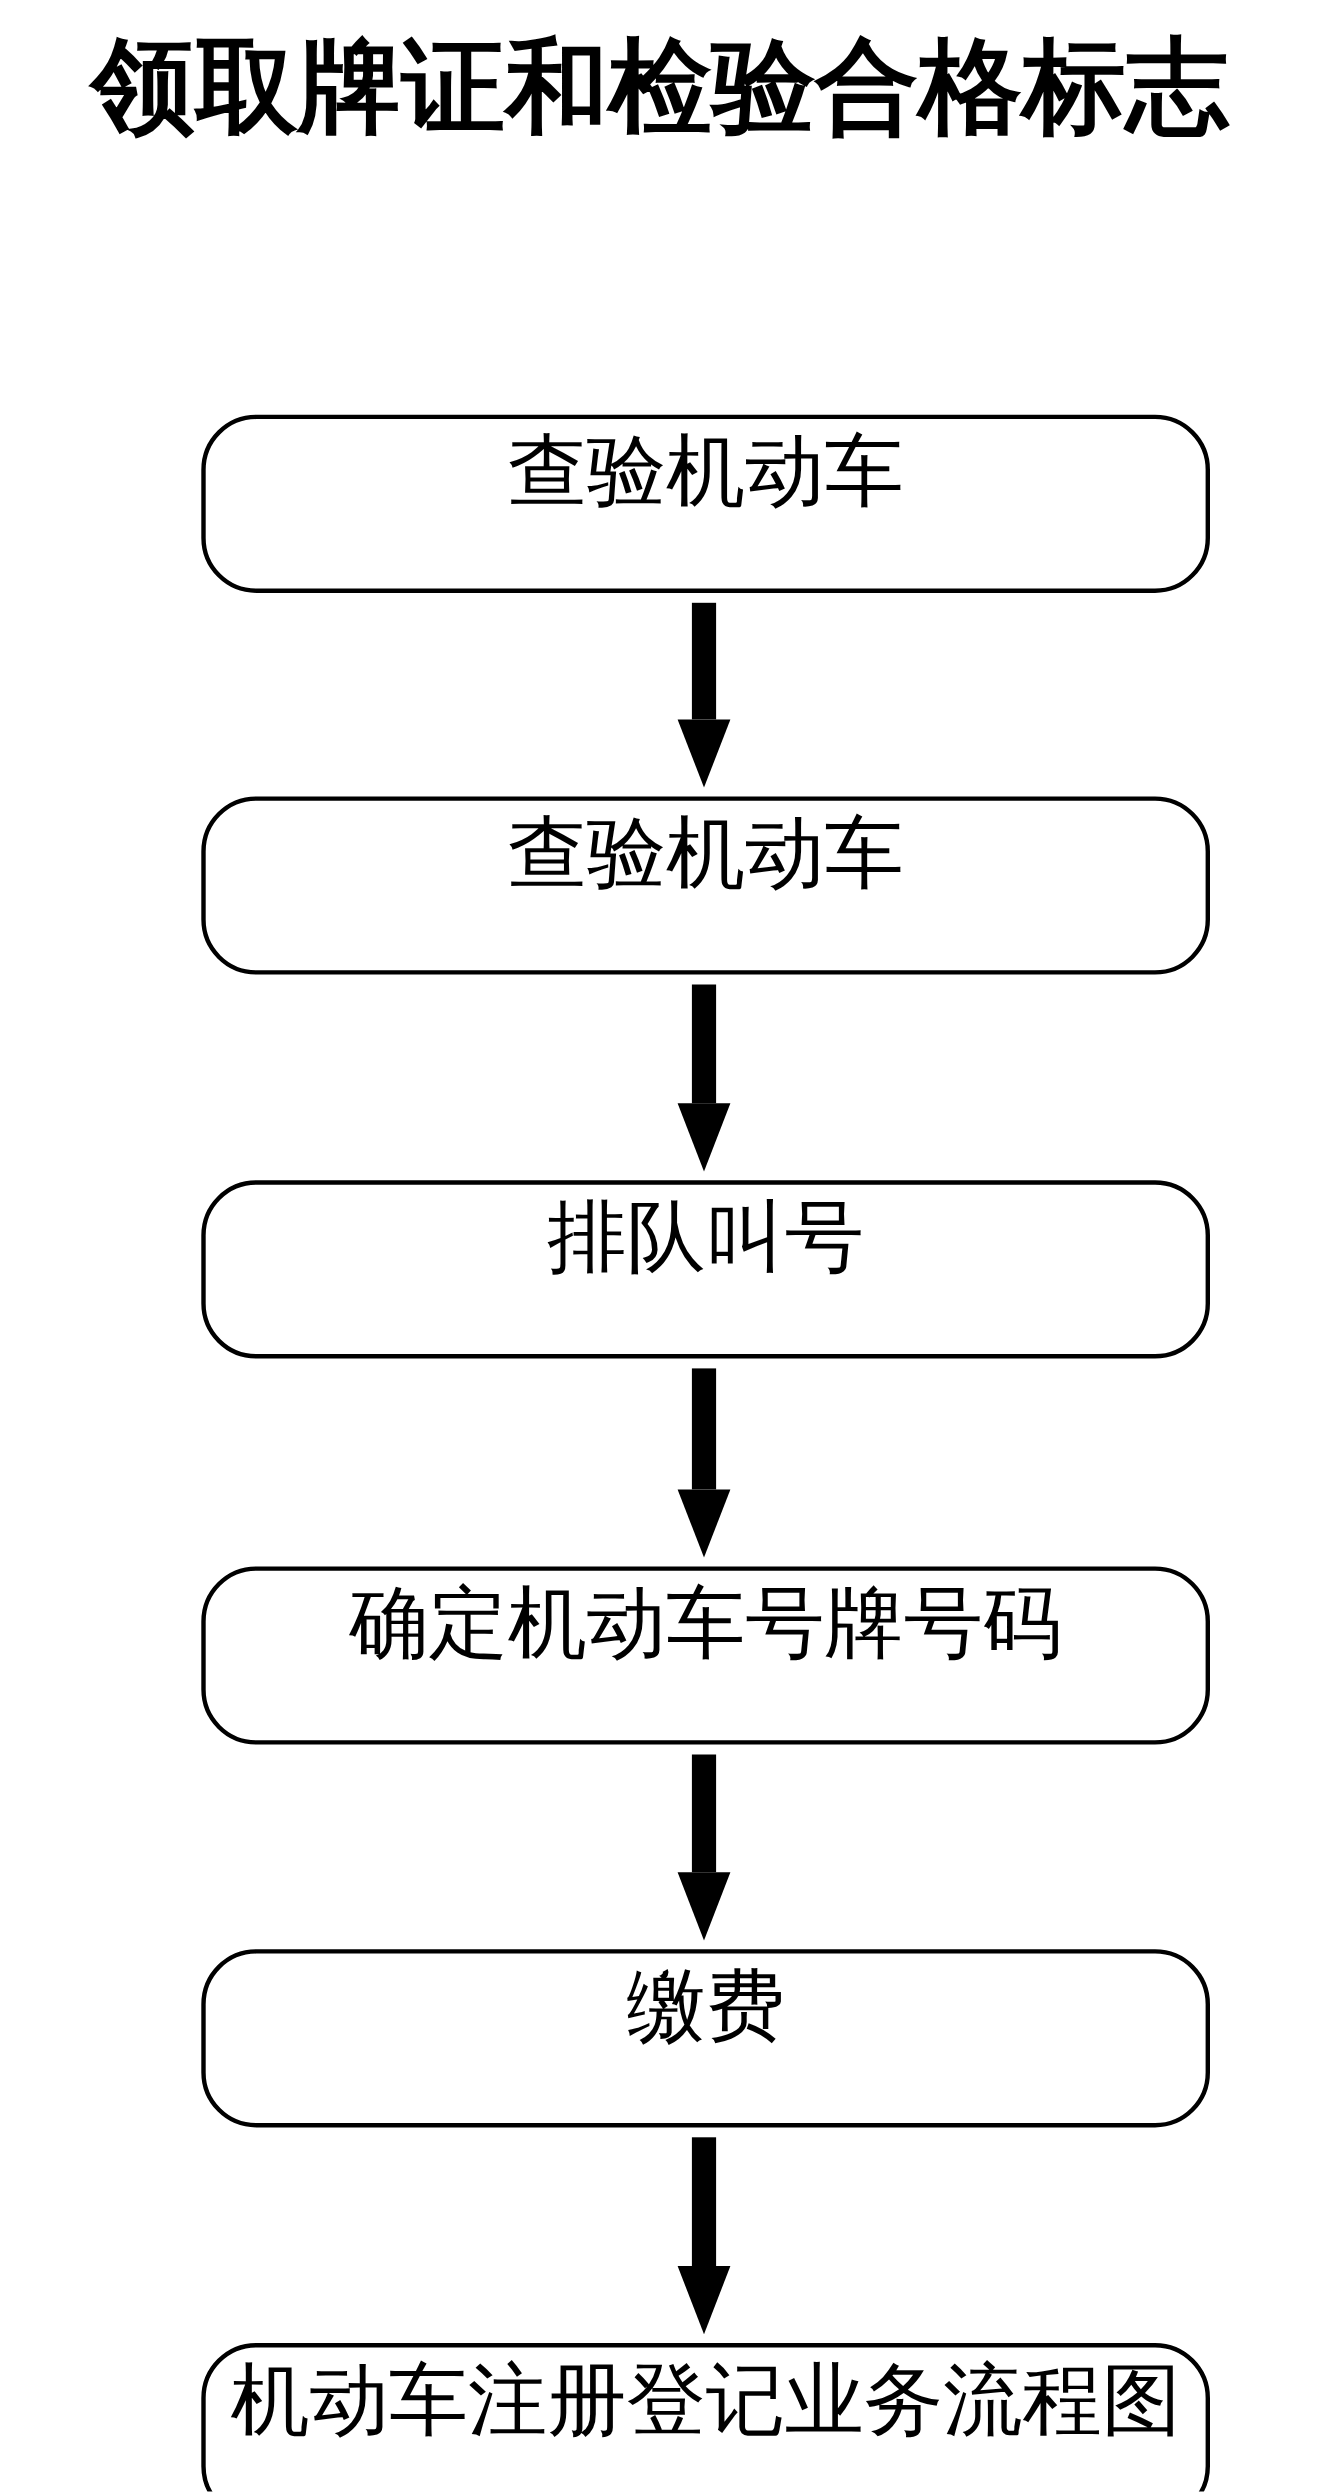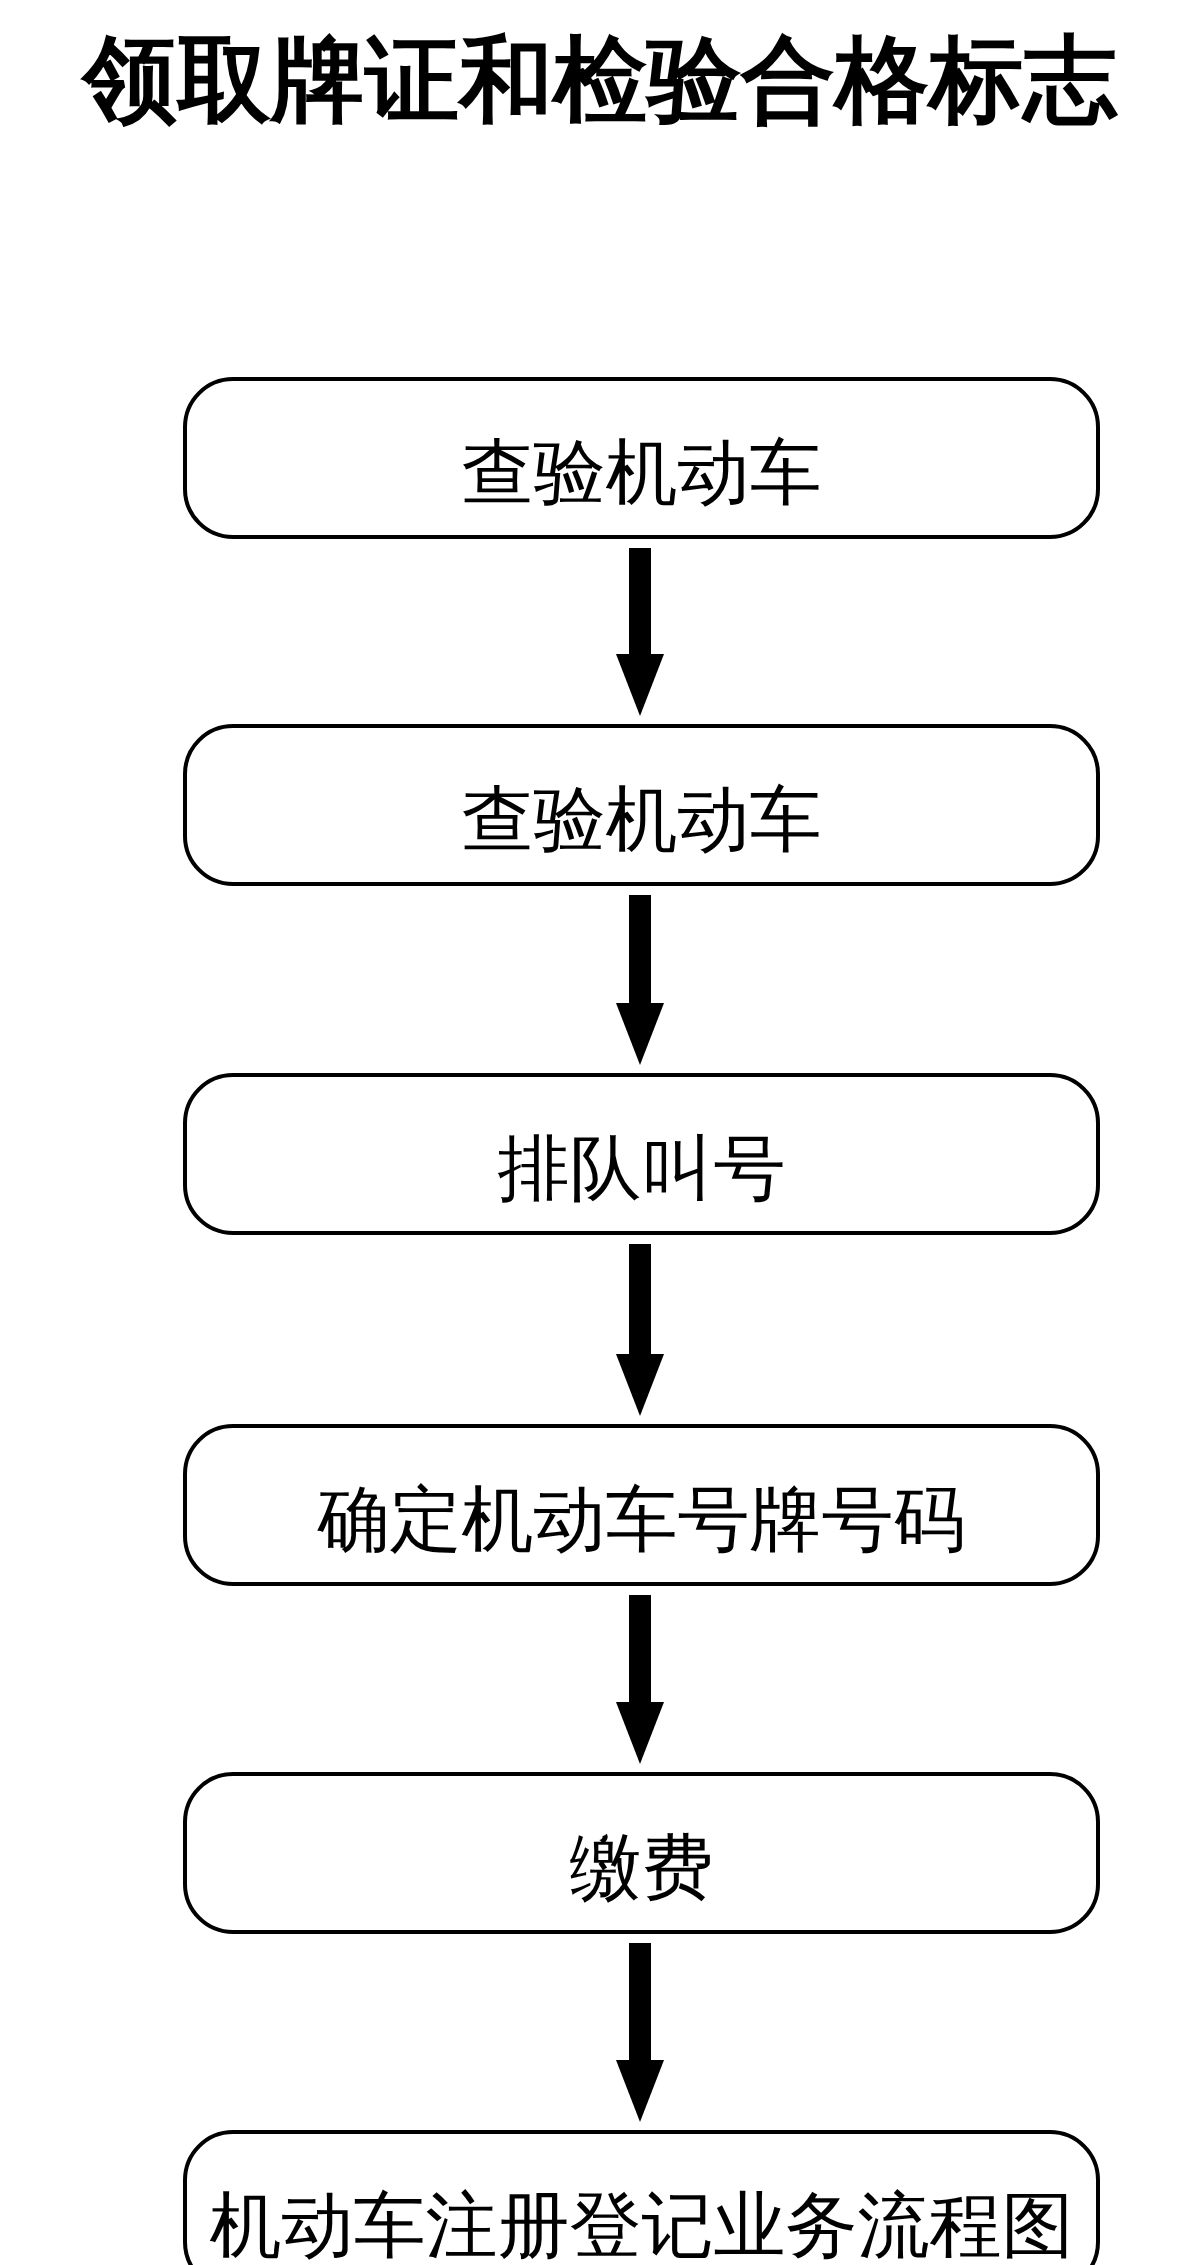--- a/index.html
+++ b/index.html
@@ -29,21 +29,21 @@
   .step-box {
     position: absolute;
     left: 183px;
     width: 917px;
     height: 162px;
     box-sizing: border-box;
     border: 4px solid #000000;
     border-radius: 50px;
     background: #ffffff;
     display: flex;
-    align-items: flex-end;
+    align-items: flex-start;
     justify-content: center;
     padding-bottom: 14px;
   }
   .step-label {
     font-size: 72px;
     color: #000000;
     white-space: nowrap;
   }
   .flow-arrow {
     position: absolute;

